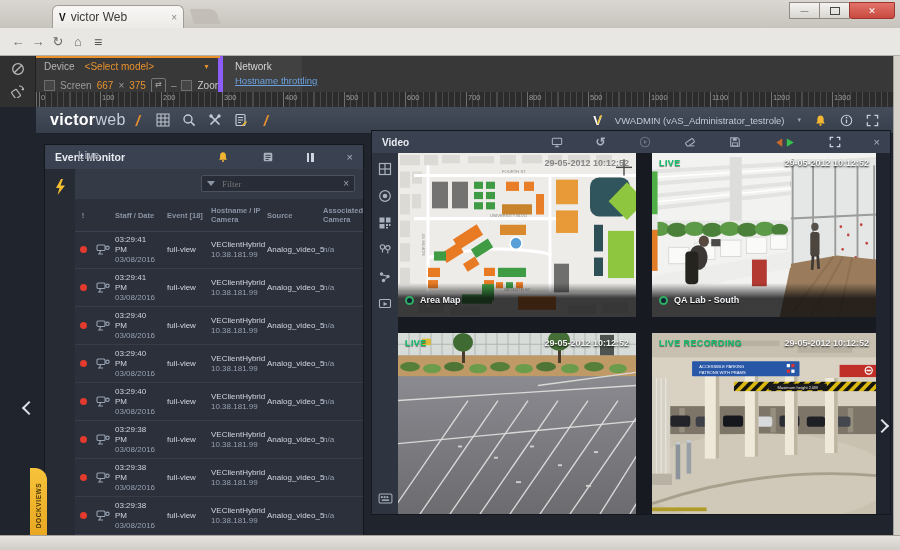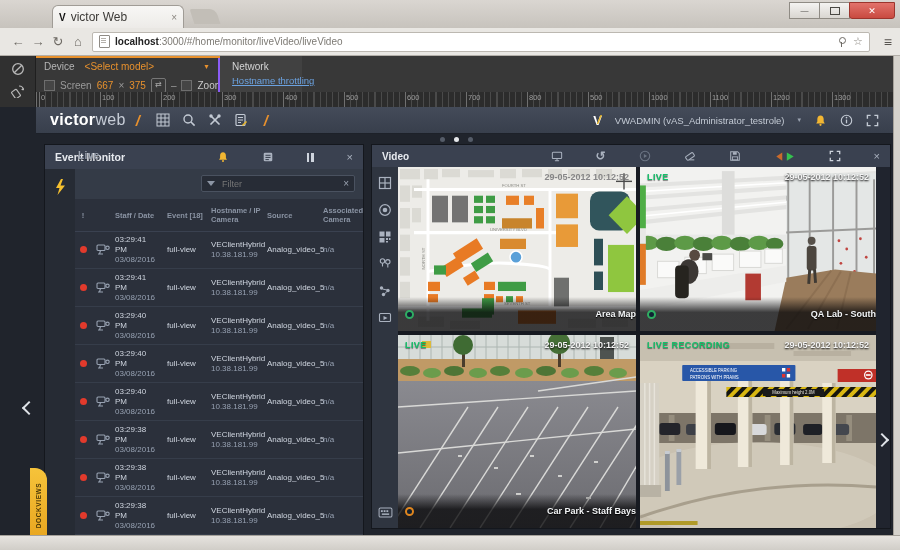--- a/index.html
+++ b/index.html
@@ -39,21 +39,21 @@
   .devstrip{position:absolute;left:0;top:56px;width:36px;height:51px;background:#303030;border-right:1px solid #1f1f1f;
             display:flex;flex-direction:column;align-items:center;padding-top:6px;gap:8px;box-sizing:border-box;}
   .devrow1{position:absolute;left:44px;top:61px;display:flex;align-items:center;font-size:10px;color:#b5b5b5;}
   .devrow1 .sel{color:#e8912d;margin-left:10px;width:120px;}
   .devrow1 .car{color:#e8912d;font-size:8px;}
   .devrow2{position:absolute;left:44px;top:78px;display:flex;align-items:center;font-size:10px;color:#9a9a9a;gap:5px;}
   .chk{width:9px;height:9px;background:#454545;border:1px solid #6e6e6e;display:inline-block;}
   .ora{color:#e8912d;}
   .swapic{width:13px;height:13px;border:1px solid #777;border-radius:2px;color:#aaa;font-size:8px;line-height:12px;text-align:center;}
   .zoomfit{color:#c9c9c9;}
-  .netpane{position:absolute;left:218px;top:56px;width:84px;height:36px;background:#414141;border-left:2px solid #8b5cf6;padding:5px 0 0 12px;box-sizing:border-box;}
+  .netpane{position:absolute;left:218px;top:56px;width:84px;height:36px;background:#414141;border-left:5px solid #8b5cf6;padding:5px 0 0 12px;box-sizing:border-box;}
   .netpane .nl{font-size:10px;color:#d5d5d5;}
   .netpane .lnk{font-size:9.5px;color:#6ba2e0;text-decoration:underline;margin-top:3px;display:block;white-space:nowrap;}
   
   .hruler{position:absolute;left:36px;top:92px;width:857px;height:15px;background:#2c2c2c;
     background-image:
       repeating-linear-gradient(90deg,#6b6b6b 0 1px,transparent 1px 61px),
       repeating-linear-gradient(90deg,#4c4c4c 0 1px,transparent 1px 6.1px);
     background-position:3px 0,3px 0;background-size:100% 100%,100% 100%;
     background-clip:border-box;}
   .hruler{background-image:
@@ -93,42 +93,42 @@
   .phead .hsp{flex:1;}
   .phead .hic{margin-left:13px;display:flex;align-items:center;}
   .pause{display:flex;gap:2px;}
   .pause i{width:2.5px;height:9px;background:#cfd5de;}
   .xclose{color:#aab2bf;font-size:11px;}
   .estrip{position:absolute;left:0;top:24px;bottom:0;width:30px;background:#262b34;display:flex;justify-content:center;padding-top:10px;box-sizing:border-box;}
   .ebody{position:absolute;left:30px;top:24px;right:0;bottom:0;}
   .filterrow{height:30px;background:#343b47;position:relative;}
   .filterbox{position:absolute;right:8px;top:6px;width:154px;height:17px;background:#272c36;border:1px solid #4a5260;border-radius:2px;
              display:flex;align-items:center;padding:0 5px;box-sizing:border-box;}
-  .filterbox input{background:transparent;border:none;outline:none;color:#9aa2b0;font-size:9px;width:100px;font-family:Liberation Sans, sans-serif;}
+  .filterbox input{background:transparent;border:none;outline:none;color:#9aa2b0;font-size:9px;width:100px;font-family:Liberation Serif, serif;}
   .funnel{width:0;height:0;border-left:4px solid transparent;border-right:4px solid transparent;border-top:5px solid #8c95a4;margin-right:5px;position:relative;}
   .filterbox .cx{margin-left:auto;color:#9aa2b0;font-size:10px;}
   .thead{display:grid;grid-template-columns:16px 24px 52px 44px 56px 56px 40px;height:32px;align-items:center;
          font-size:7.5px;color:#8a93a3;border-bottom:1px solid #3a4150;}
   .thead b{font-weight:bold;display:block;line-height:1.2;}
   .rows{position:absolute;left:0;right:0;top:62px;bottom:0;overflow:hidden;}
   .erow{display:grid;grid-template-columns:16px 24px 52px 44px 56px 56px 40px;align-items:center;height:37px;border-bottom:1px solid #363d4a;font-size:8px;color:#cfd5df;}
   .reddot{width:7px;height:7px;border-radius:50%;background:#e23a2c;display:block;margin:0 auto;}
   .tcell b,.tcell em,.hcell b,.hcell em{display:block;font-style:normal;font-weight:normal;line-height:1.25;}
   .tcell em,.hcell em{color:#96a0b1;}
   .dim{color:#96a0b1;}
   
-  .vpanel{position:absolute;left:372px;top:38px;width:518px;height:383px;background:#d946ef;box-shadow:0 0 0 1px #14171d;}
+  .vpanel{position:absolute;left:372px;top:24px;width:518px;height:383px;background:#d946ef;box-shadow:0 0 0 1px #14171d;}
   .vrail{position:absolute;left:0;top:22px;bottom:0;width:26px;background:#2f3540;display:flex;flex-direction:column;align-items:center;padding-top:9px;gap:13px;box-sizing:border-box;}
   .vrail .kbd{position:absolute;bottom:10px;}
-  .vgrid{position:absolute;left:26px;top:22px;right:14px;bottom:0;display:grid;grid-template-columns:238px 1fr;grid-template-rows:164px 1fr;gap:4px;background:#171a21;}
+  .vgrid{position:absolute;left:26px;top:22px;right:14px;bottom:0;display:grid;grid-template-columns:238px 1fr;grid-template-rows:164px 1fr;gap:16px;background:#171a21;}
   .rstrip{position:absolute;right:0;top:22px;bottom:0;width:14px;background:#20242e;}
   .cell{position:relative;overflow:hidden;background:#0e0f12;}
   .cell svg{position:absolute;left:0;top:0;width:100%;height:100%;}
   .clabel{position:absolute;left:0;right:0;bottom:0;height:34px;background:linear-gradient(transparent,rgba(8,8,10,.78) 45%);
-          display:flex;align-items:center;padding-left:7px;box-sizing:border-box;justify-content:space-between;}
+          display:flex;align-items:center;padding-left:7px;box-sizing:border-box;}
   .ring{width:9px;height:9px;border-radius:50%;box-sizing:border-box;border:2px solid #2fae62;background:#123;}
   .ring.or{border-color:#e0861f;}
   .clabel span{margin-left:6px;font-size:9px;font-weight:bold;color:#f2f4f6;text-shadow:0 1px 1px #000;}
   .live{position:absolute;top:5px;left:7px;font-size:9px;font-weight:bold;color:#14c06a;letter-spacing:.4px;text-shadow:0 1px 1px rgba(0,0,0,.5);}
   .stamp{position:absolute;top:5px;right:7px;font-size:9px;font-weight:bold;color:#f4f4f4;text-shadow:0 1px 2px #000;}
   .stamp.ghost{color:rgba(110,110,112,.8);text-shadow:none;}
   .chev{width:8px;height:8px;border-right:2px solid #dfe3e8;border-bottom:2px solid #dfe3e8;}
   .chev.r{transform:rotate(-45deg);position:absolute;right:3px;top:268px;}
   .chev.l{transform:rotate(135deg);position:absolute;left:24px;top:296px;z-index:6;}
   
@@ -158,28 +158,20 @@
           <i></i>
         </div>
       <div class="wb close">✕</div>
     </div>
   </div>
   <div class="navbar">
     <span class="nico">←</span>
     <span class="nico">→</span>
     <span class="nico">↻</span>
     <span class="nico">⌂</span>
-    <div class="urlbox">
-      <span class="doc"></span>
-      <span class="host">localhost</span>
-      <span class="rest">:3000/#/home/monitor/liveVideo/liveVideo</span>
-      <span class="spacer"></span>
-      <span class="keyic"></span>
-      <span class="star">☆</span>
-    </div>
     <span class="menu">≡</span>
   </div>
 
   <div class="devbar"></div>
   <div class="devedge"></div>
   <div class="devstrip">
     <svg class="ic" width="14" height="14" viewBox="0 0 14 14">
       <circle cx="7" cy="7" r="5.3" fill="none" stroke="#b9b9b9" stroke-width="1.3"></circle>
       <line x1="3.2" y1="10.8" x2="10.8" y2="3.2" stroke="#b9b9b9" stroke-width="1.3"></line>
     </svg>
@@ -935,24 +927,20 @@
                 <rect x="96" y="132" width="4" height="2"></rect>
                 <rect x="132" y="120" width="4" height="2"></rect>
                 <rect x="160" y="140" width="4" height="2"></rect>
                 <rect x="196" y="126" width="4" height="2"></rect>
                 <rect x="118" y="158" width="5" height="2"></rect>
                 <rect x="188" y="162" width="5" height="2"></rect>
               </g>
           </svg>
           <span class="live">LIVE</span>
           <span class="stamp">29-05-2012 10:12:52</span>
-          <div class="clabel">
-            <span class="ring or" style="margin-left:0"></span>
-            <span>Car Park - Staff Bays</span>
-          </div>
         </div>
 
         <div class="cell">
           <svg viewBox="0 0 246 193" preserveAspectRatio="none">
             <defs>
               <pattern id="hz" patternUnits="userSpaceOnUse" width="8" height="8" patternTransform="rotate(45)">
                 <rect width="8" height="8" fill="#d9b711"></rect>
                   <rect width="4" height="8" fill="#15150f"></rect>
               </pattern>
             </defs>

